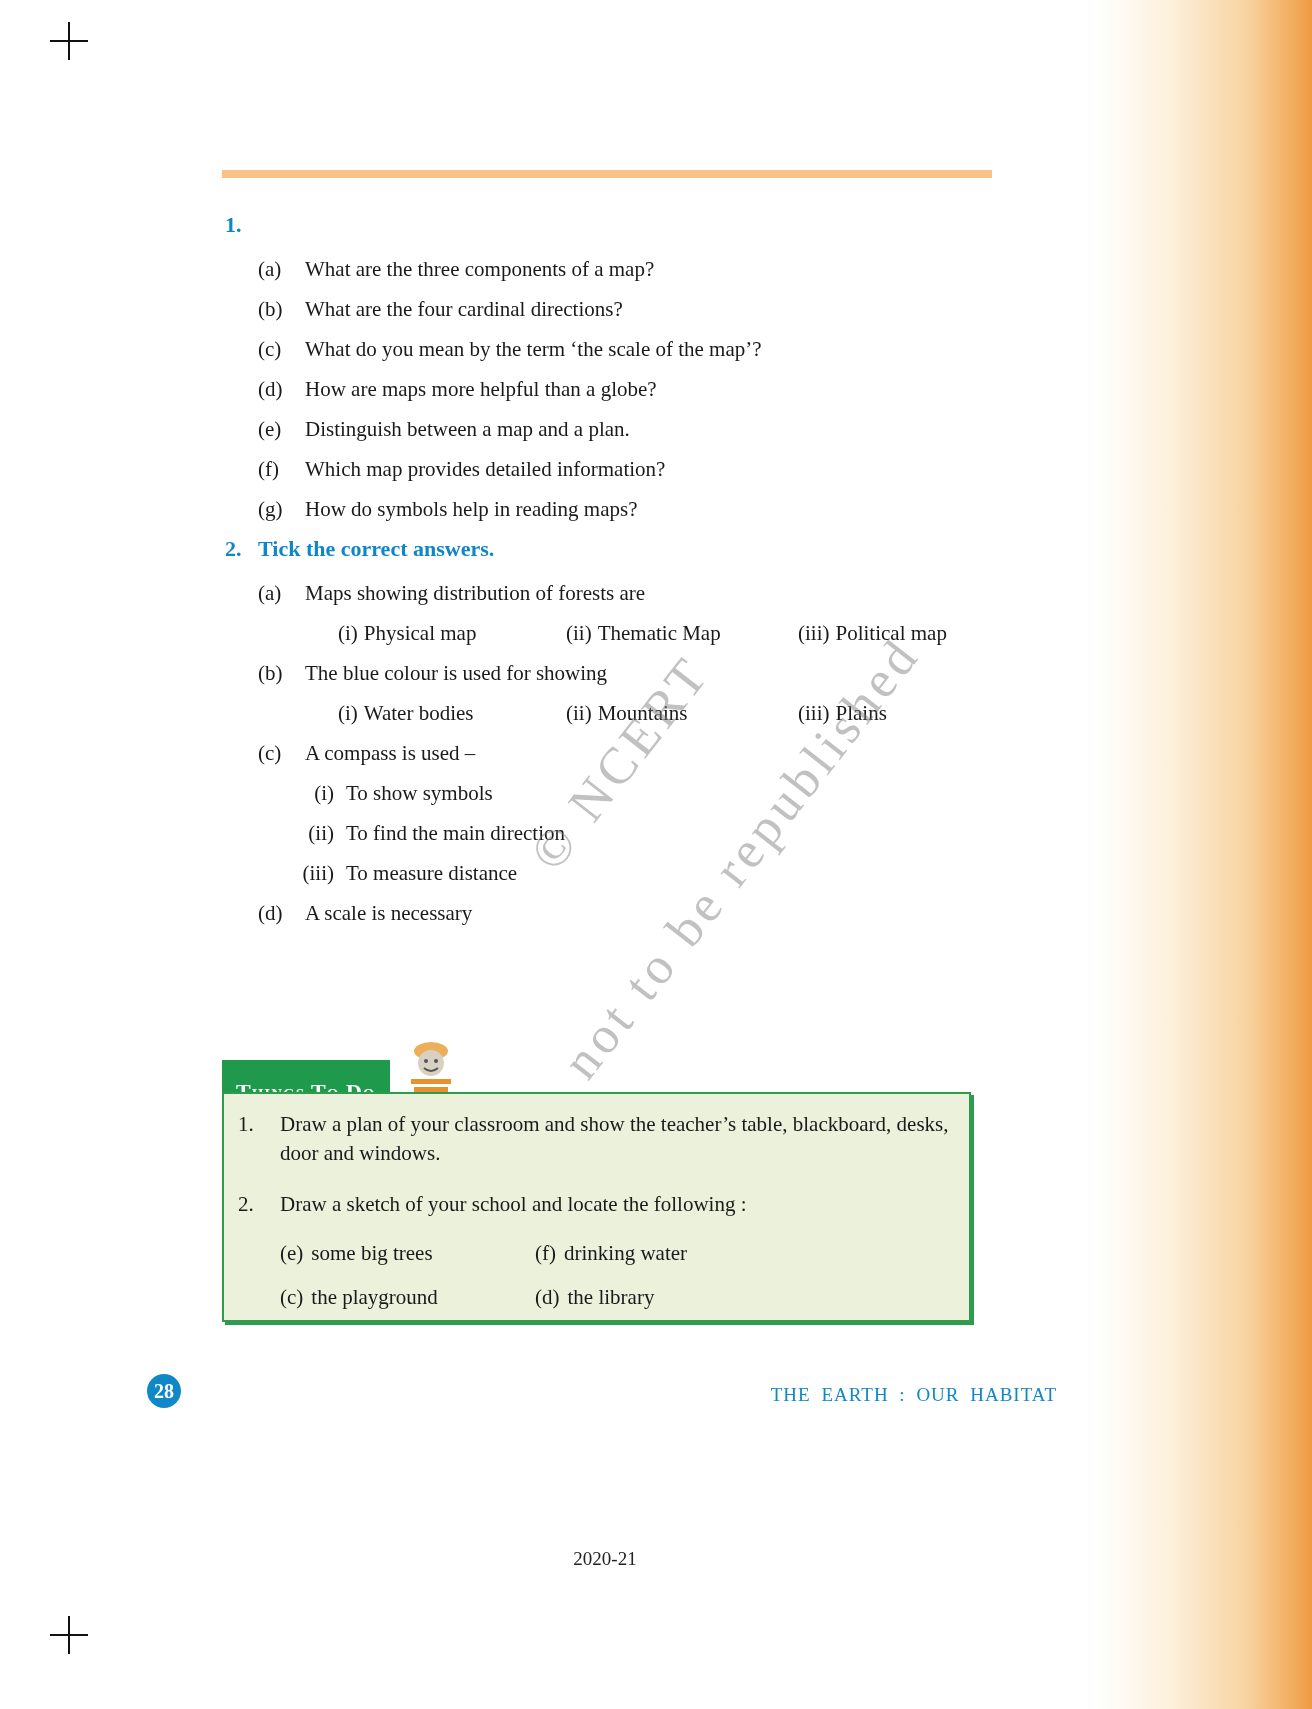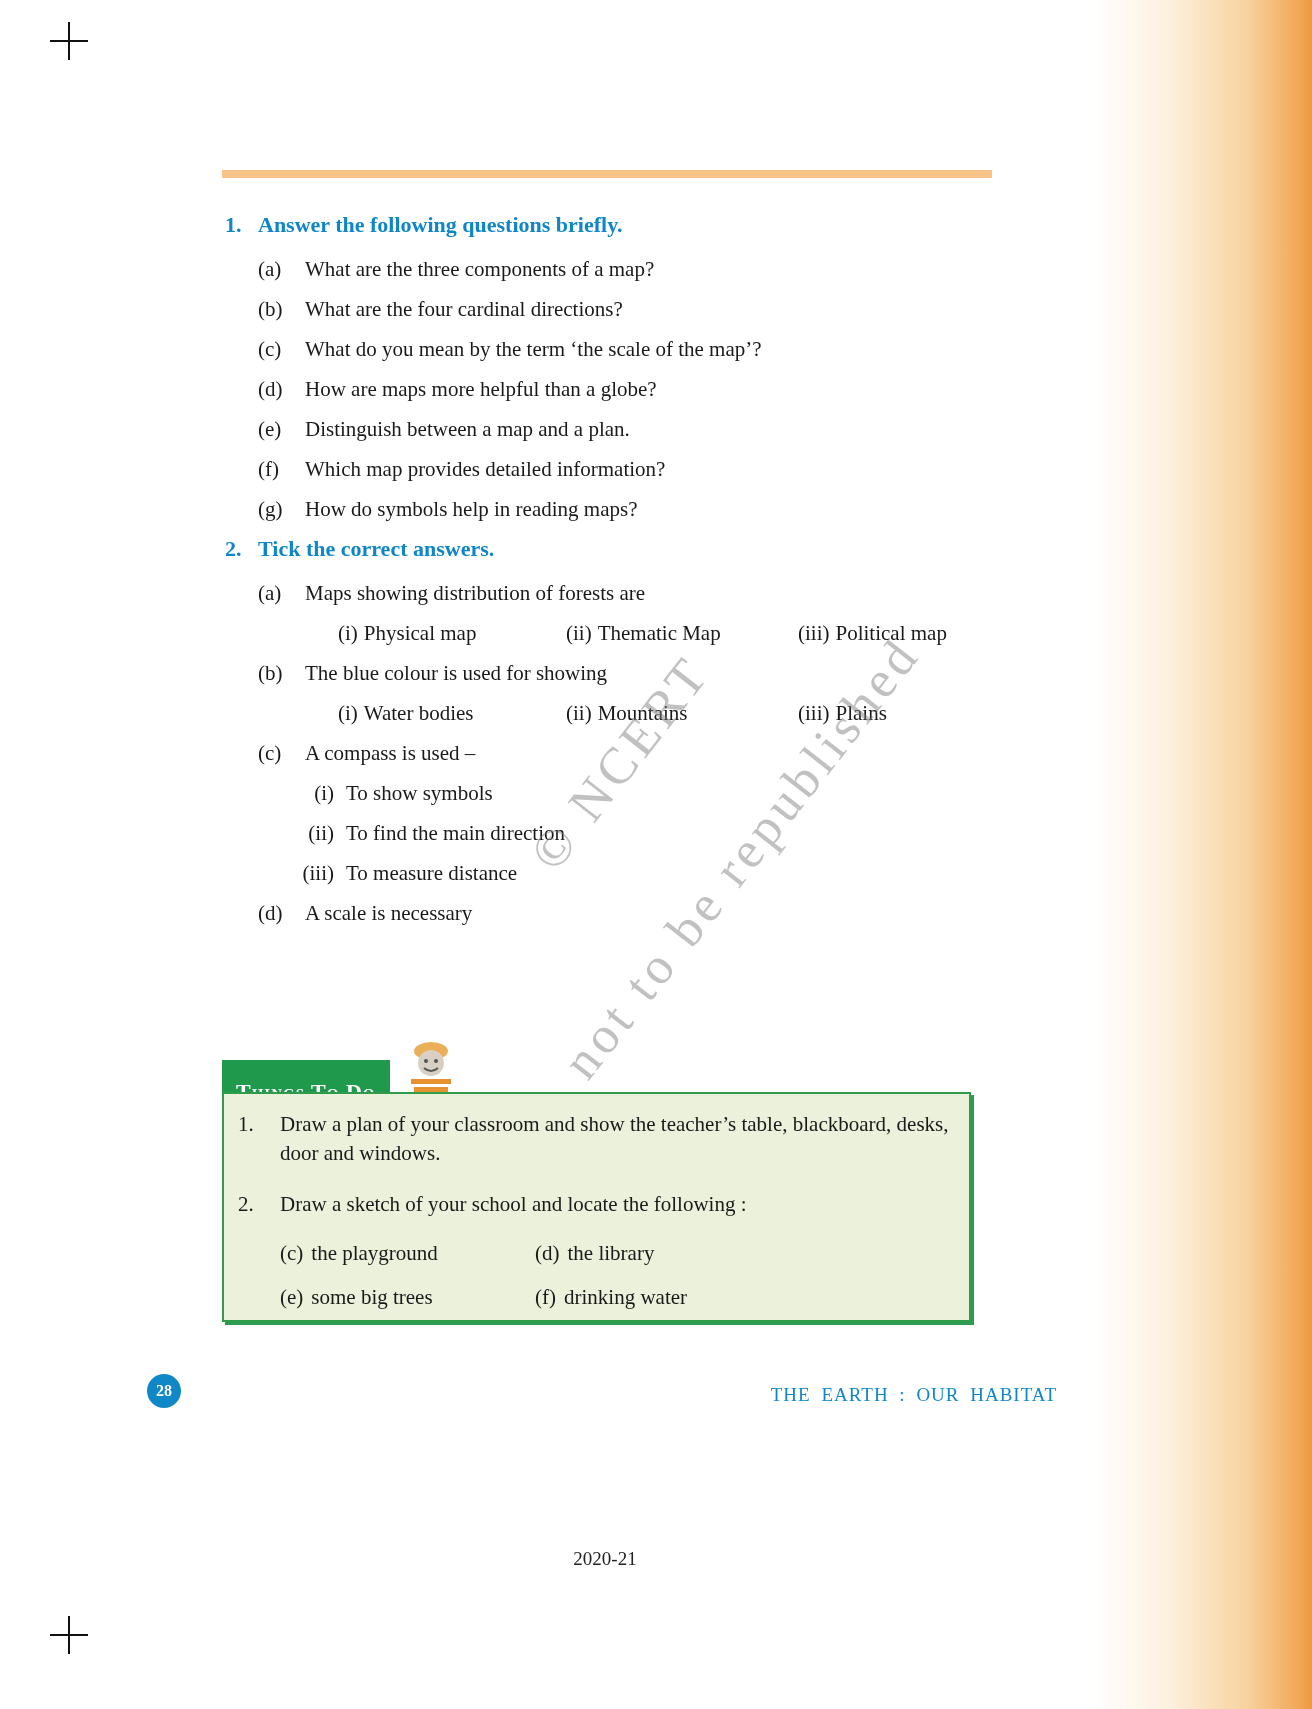--- a/index.html
+++ b/index.html
@@ -65,21 +65,21 @@
   .todo-item { display:flex; font-size:21px; line-height:29px; margin-bottom:22px; }
   .todo-num { width:42px; flex:none; padding-left:14px; }
   .todo-text { width:690px; }
   .todo-opts { margin-left:56px; }
   .todo-opt-row { display:flex; margin-top:19px; font-size:21px; }
   .todo-opt { width:255px; flex:none; }
   .todo-opt .lbl { margin-right:8px; }
 
   .page-num-circle {
     position:absolute; left:147px; top:1374px; width:34px; height:34px; border-radius:50%;
-    background:#1088c8; color:#fff; font-size:16px; font-weight:bold;
+    background:#1088c8; color:#fff; font-size:20px; font-weight:bold;
     text-align:center; line-height:34px; z-index:2;
   }
   .book-title {
     position:absolute; right:255px; top:1384px; color:#1088c8; font-size:19px;
     letter-spacing:1px; word-spacing:5px; z-index:2;margin-left:44px;
   }
   .year {
     position:absolute; left:0; top:1548px; width:1210px; text-align:center;
     font-size:19px; color:#222; z-index:2;
   }
@@ -97,21 +97,20 @@
     <div>© NCERT</div>
     <div>not to be republished</div>
   </div>
 
   <div class="content">
 
     <div class="ex-strip"></div>
 
     <div class="q-heading">
       <span class="q-num">1.</span>
-      <span class="q-title">Answer the following questions briefly.</span>
     </div>
 
     <div class="item-row">
       <span class="item-label">(a)</span>
       <span class="item-text">What are the three components of a map?</span>
     </div>
     <div class="item-row">
       <span class="item-label">(b)</span>
       <span class="item-text">What are the four cardinal directions?</span>
     </div>
@@ -204,27 +203,27 @@
     <div class="todo-item">
       <span class="todo-num">1.</span>
       <span class="todo-text">Draw a plan of your classroom and show the teacher’s table, blackboard, desks, door and windows.</span>
     </div>
     <div class="todo-item">
       <span class="todo-num">2.</span>
       <span class="todo-text">Draw a sketch of your school and locate the following :</span>
     </div>
     <div class="todo-opts">
       <div class="todo-opt-row">
+        <span class="todo-opt"><span class="lbl">(e)</span><span>some big trees</span></span>
+        <span class="todo-opt"><span class="lbl">(f)</span><span>drinking water</span></span>
+      </div>
+      <div class="todo-opt-row">
         <span class="todo-opt"><span class="lbl">(c)</span><span>the playground</span></span>
         <span class="todo-opt"><span class="lbl">(d)</span><span>the library</span></span>
       </div>
-      <div class="todo-opt-row">
-        <span class="todo-opt"><span class="lbl">(e)</span><span>some big trees</span></span>
-        <span class="todo-opt"><span class="lbl">(f)</span><span>drinking water</span></span>
-      </div>
     </div>
   </div>
 
   <div class="page-num-circle">
     <span>28</span>
   </div>
   <div class="book-title">THE EARTH : OUR HABITAT</div>
   <div class="year">2020-21</div>
 
 </div>

